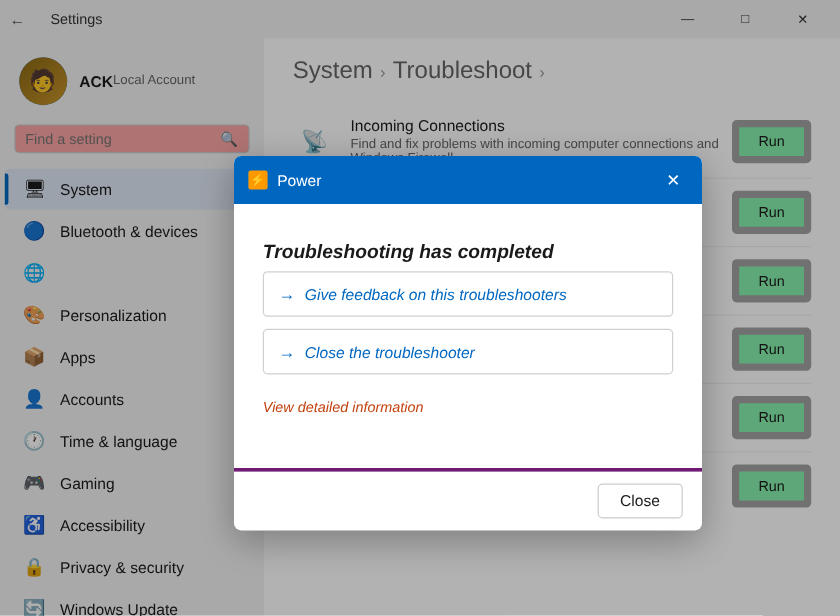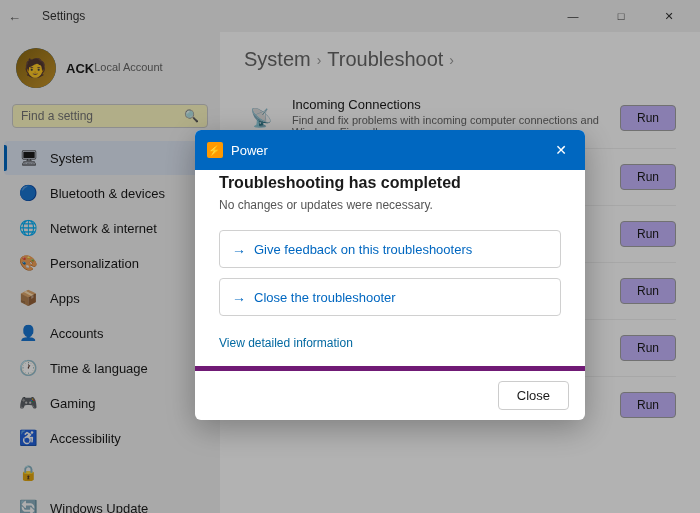--- a/index.html
+++ b/index.html
@@ -61,21 +61,21 @@
       padding: 8px 0;
       overflow-y: auto;
       flex-shrink: 0;
     }
 
     .sidebar-search {
       margin: 4px 12px 12px 12px;
       display: flex;
       align-items: center;
       border: 1px solid #ccc;
-      background: #fef9c3;
+      background: #fca5a5;
       border-radius: 4px;
       padding: 4px 8px;
       gap: 6px;
     }
     .sidebar-search input {
       border: none;
       outline: none;
       font-size: 12px;
       flex: 1;
       background: transparent;
@@ -198,22 +198,22 @@
       justify-content: center;
       font-size: 18px;
       flex-shrink: 0;
       margin-right: 12px;
     }
     .item-info { flex: 1; }
     .item-name { font-size: 13px; font-weight: 500; color: #1a1a1a; }
     .item-desc { font-size: 11px; color: #666; margin-top: 2px; }
     .run-btn {
       padding: 5px 16px;
-      background: #c4b5fd;
-      border: 1px solid #a3a3a3;
+      background: #86efac;
+      border: 6px solid #a3a3a3;
       border-radius: 4px;
       cursor: pointer;
       font-size: 12px;
       color: #1a1a1a;
     }
 
     
     .troubleshooter-list::-webkit-scrollbar { width: 6px; }
     .troubleshooter-list::-webkit-scrollbar-thumb { background: #ccc; border-radius: 3px; }
 
@@ -271,21 +271,22 @@
       font-size: 14px;
       width: 24px;
       height: 24px;
       display: flex;
       align-items: center;
       justify-content: center;
       border-radius: 3px;
     }
 
     .modal-body {
-      padding: 4px 24px;
+      padding: 32px 24px;
+      font-style: italic;
     }
     .modal-status-title {
       font-size: 16px;
       font-weight: 600;
       color: #1a1a1a;
       margin-bottom: 6px;
     }
     .modal-status-desc {
       font-size: 12px;
       color: #555;
@@ -301,31 +302,31 @@
       border-radius: 4px;
       margin-bottom: 10px;
       cursor: pointer;
       font-size: 13px;
       color: #0067c0;
     }
     .arrow-icon { font-size: 14px; color: #0067c0; }
 
     .modal-detail-link {
       font-size: 12px;
-      color: #0369a1;
+      color: #c2410c;
       cursor: pointer;
       margin-top: 20px;
       margin-bottom: 12px;
     }
 
     .modal-footer {
       padding: 10px 16px;
       display: flex;
       justify-content: flex-end;
-      border-top: 5px solid #701a75;
+      border-top: 3px solid #701a75;
     }
     .close-btn {
       padding: 6px 18px;
       background: white;
       border: 1px solid #ccc;
       border-radius: 4px;
       cursor: pointer;
       font-size: 13px;
       color: #1a1a1a;
     }
@@ -367,21 +368,20 @@
         <div class="nav-item active">
       <span class="nav-icon">🖥</span>
       <span>System</span>
     </div>
         <div class="nav-item">
       <span class="nav-icon">🔵</span>
       <span>Bluetooth &amp; devices</span>
     </div>
         <div class="nav-item">
       <span class="nav-icon">🌐</span>
-      <span>Network &amp; internet</span>
     </div>
         <div class="nav-item">
       <span class="nav-icon">🎨</span>
       <span>Personalization</span>
     </div>
         <div class="nav-item">
       <span class="nav-icon">📦</span>
       <span>Apps</span>
     </div>
         <div class="nav-item">
@@ -395,20 +395,21 @@
         <div class="nav-item">
       <span class="nav-icon">🎮</span>
       <span>Gaming</span>
     </div>
         <div class="nav-item">
       <span class="nav-icon">♿</span>
       <span>Accessibility</span>
     </div>
         <div class="nav-item">
       <span class="nav-icon">🔒</span>
+      <span>Privacy &amp; security</span>
     </div>
         <div class="nav-item">
       <span class="nav-icon">🔄</span>
       <span>Windows Update</span>
     </div>
       </div>
   </div>
 
   <div class="content">
     <div class="breadcrumb">
@@ -466,21 +467,20 @@
       <div class="modal-title-left">
         <div class="modal-icon">
           <span>⚡</span>
         </div>
         <span>Power</span>
       </div>
       <button class="modal-close-btn">✕</button>
     </div>
     <div class="modal-body">
       <div class="modal-status-title">Troubleshooting has completed</div>
-      <div class="modal-status-desc">No changes or updates were necessary.</div>
 
       <div class="modal-action">
         <span class="arrow-icon">→</span>
         <span>Give feedback on this troubleshooters</span>
       </div>
       <div class="modal-action">
         <span class="arrow-icon">→</span>
         <span>Close the troubleshooter</span>
       </div>
 

